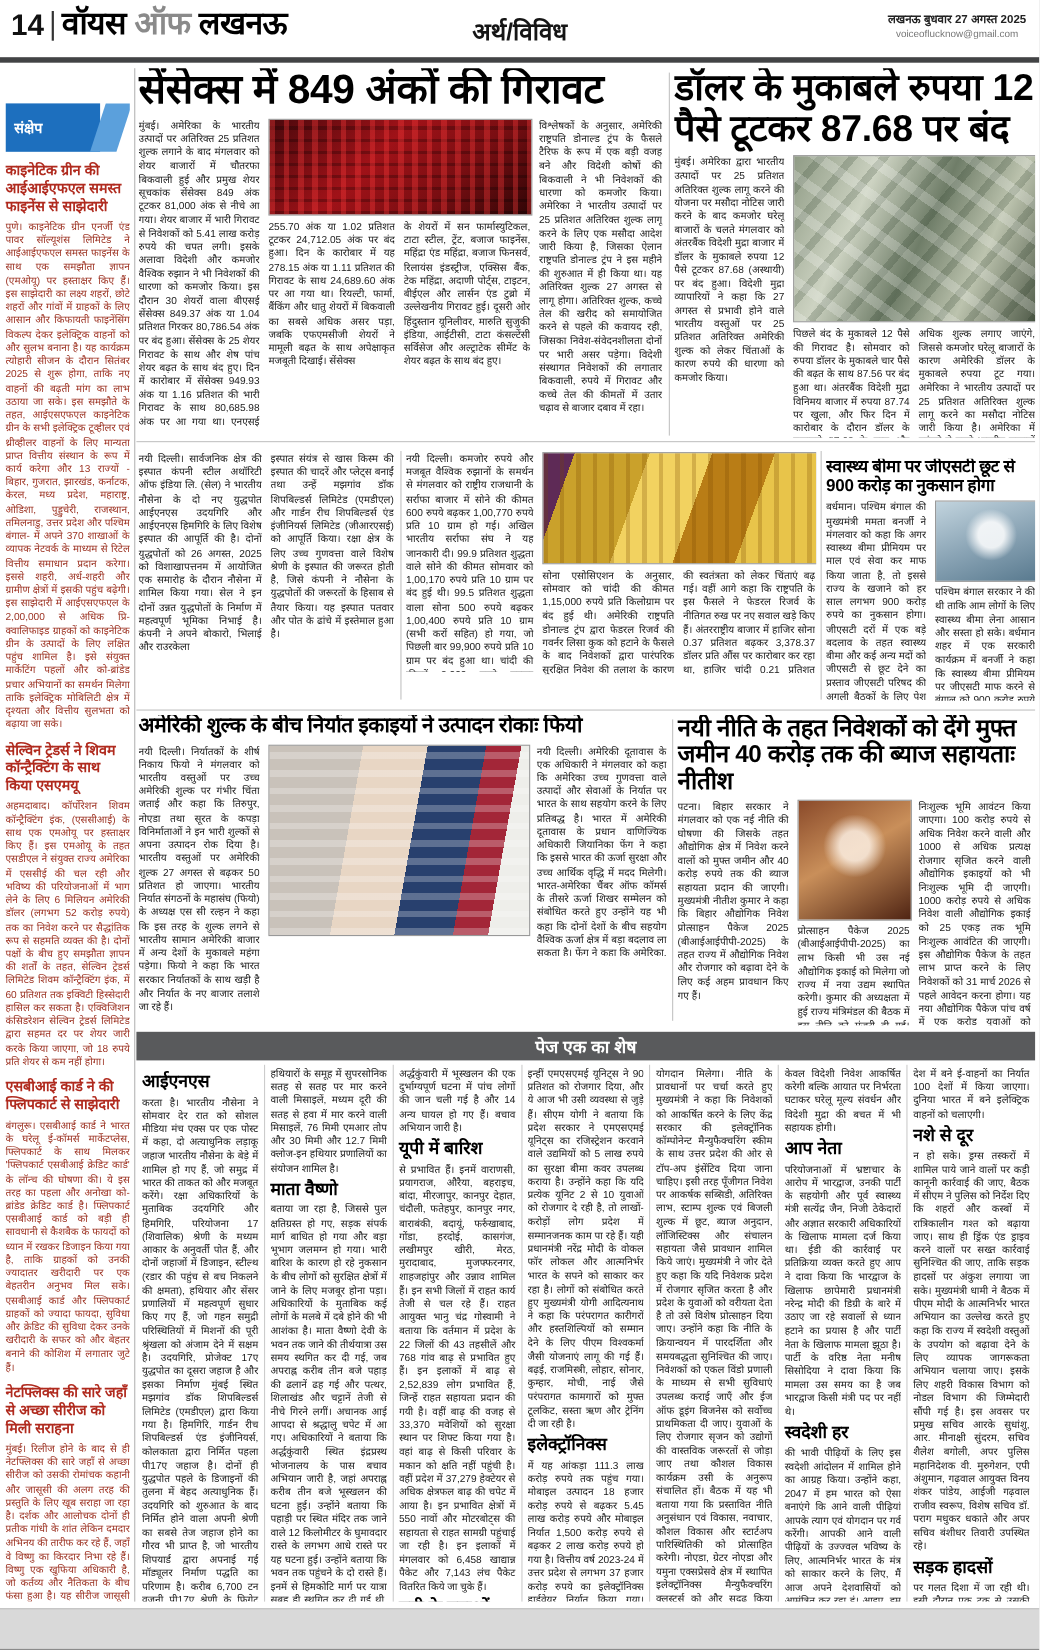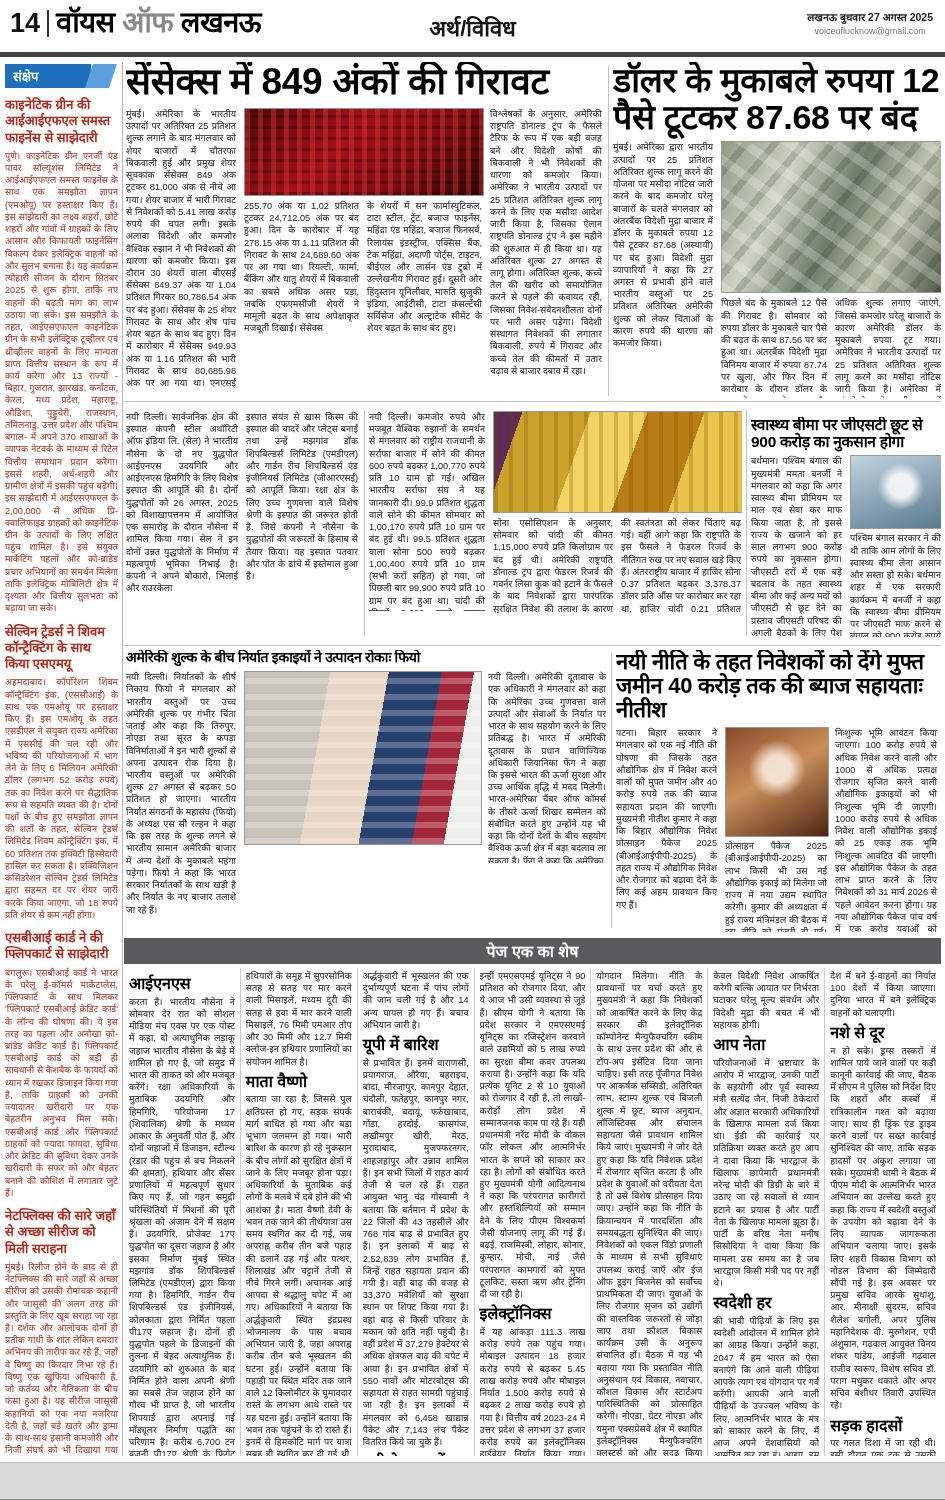--- a/index.html
+++ b/index.html
@@ -10,21 +10,21 @@
   .pageno{font-size:27px;font-weight:bold;color:#111;border-right:2px solid #333;padding-right:7px;line-height:1;}
   .masthead{font-size:29px;font-weight:bold;color:#000;line-height:1;letter-spacing:-.5px;}
   .masthead .of{color:#8a8a8a;}
   .hdr-center{position:absolute;left:50%;top:12px;transform:translateX(-50%);font-size:22px;font-weight:bold;}
   .hdr-right{position:absolute;right:12px;top:10px;text-align:center;}
   .hdr-date{font-size:10.5px;font-weight:bold;color:#222;}
   .hdr-mail{font-size:9px;color:#777;margin-top:2px;}
   .hdr-rule{position:absolute;left:0;top:52px;width:945px;height:5px;background:#424345;}
   
   .sidebar{position:absolute;left:5px;top:64px;width:113px;height:1392px;overflow:hidden;}
-  .sb-label{position:relative;background:#1d6fbe;color:#fff;font-size:13px;font-weight:bold;padding:3px 8px;width:70px;}
+  .sb-label{position:relative;background:#1d6fbe;color:#fff;font-size:13px;font-weight:bold;padding:13px 8px;width:70px;margin-top:30px;}
   .sb-label::after{content:"";position:absolute;right:-22px;top:0;width:24px;height:100%;background:#5ba0dc;transform:skewX(-18deg);}
   .sb-head{font-size:13px;font-weight:bold;color:#b02a1e;line-height:1.25;margin:9px 0 4px;}
   .sb-body{font-size:9.2px;line-height:1.33;text-align:justify;color:#9c3222;}
   .v-div-side{position:absolute;left:122px;top:62px;width:1px;height:1394px;background:#b5b5b5;}
   
   .bt{font-size:9.2px;line-height:1.33;text-align:justify;color:#1a1a1a;overflow:hidden;}
   .photo{position:relative;overflow:hidden;border:1px solid #999;}
   .photo::after{content:"";position:absolute;inset:0;}
   .sensex-img{background:linear-gradient(135deg,#4a080c,#a01218 40%,#7a0e12 68%,#2f0506);}
   .sensex-img::after{background:repeating-linear-gradient(90deg,rgba(255,60,60,.35) 0 5px,transparent 5px 13px),repeating-linear-gradient(0deg,rgba(0,0,0,.25) 0 3px,transparent 3px 11px);}
@@ -47,21 +47,21 @@
   #sec-sensex .hl{font-size:37px;}
   #sec-dollar{position:absolute;left:613px;top:62px;width:328px;height:336px;overflow:hidden;}
   #sec-dollar .hl{font-size:34px;}
   #sec-steel{position:absolute;left:126px;top:406px;width:234px;height:234px;overflow:hidden;}
   #sec-steel .hl{font-size:15.5px;}
   #sec-gold{position:absolute;left:369px;top:406px;width:373px;height:234px;overflow:hidden;}
   #sec-gold .hl{font-size:23px;}
   #sec-health{position:absolute;left:751px;top:417px;width:190px;height:234px;overflow:hidden;}
   #sec-health .hl{font-size:15.5px;}
   #sec-fio{position:absolute;left:126px;top:650px;width:481px;height:282px;overflow:hidden;}
-  #sec-fio .hl{font-size:14px;}
+  #sec-fio .hl{font-size:19px;}
   #sec-energy-hl{font-size:13.5px;font-weight:bold;line-height:1.15;margin:2px 0 4px;}
   #sec-nitish{position:absolute;left:616px;top:650px;width:325px;height:282px;overflow:hidden;}
   #sec-nitish .hl{font-size:22px;}
   #band{position:absolute;left:124px;top:938px;width:817px;height:26px;background:#595a5c;color:#fff;font-size:16px;font-weight:bold;display:flex;align-items:center;justify-content:center;}
   #jump{position:absolute;left:124px;top:968px;width:817px;height:488px;display:flex;}
   .jcol{flex:1;padding:2px 5px;overflow:hidden;border-left:1px solid #ccc;}
   .jcol:first-child{border-left:none;}
   .jhead{font-size:16px;font-weight:bold;color:#000;line-height:1.1;margin:5px 0 3px;}
   .footer-strip{position:absolute;left:0;top:1462px;width:945px;height:36px;background:#d9d9d9;border-top:1px solid #c0c0c0;border-bottom:2px solid #8a8a8a;}
 </style>

